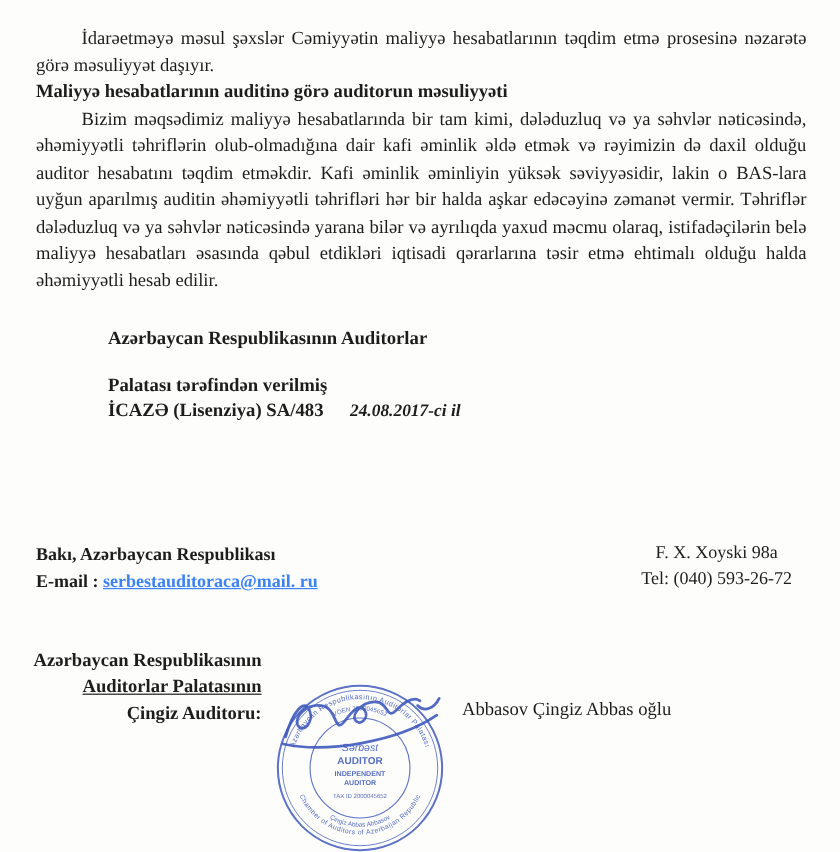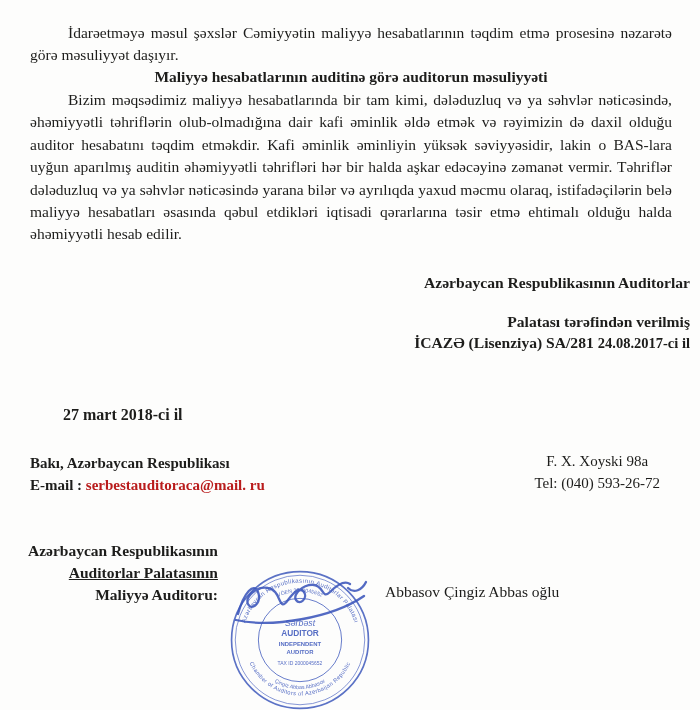--- a/index.html
+++ b/index.html
@@ -12,28 +12,28 @@
     font-family:"Liberation Serif","DejaVu Serif",serif;
     color:#1d1d1b;
   }
   .block{position:absolute;}
   p{margin:0;}
   .para{
     font-size:15.5px;line-height:22.4px;
     text-align:justify;
   }
   .indent{text-indent:38px;}
-  .heading{font-size:15.5px;font-weight:bold;line-height:22px;text-align:center;}
-  .license-block{text-align:right;font-size:15.6px;font-weight:bold;line-height:21px;}
+  .heading{font-size:15.5px;font-weight:bold;line-height:22px;}
+  .license-block{text-align:left;font-size:15.6px;font-weight:bold;line-height:21px;}
   .license-gap{margin-top:18px;}
-  .license-date{font-size:14.5px;margin-left:4px;}
+  .license-date{font-style:italic;font-size:14.5px;margin-left:22px;}
   .report-date{font-size:16px;font-weight:bold;}
   .contact-left p{font-size:15px;font-weight:bold;line-height:22px;}
   .contact-right p{font-size:15px;line-height:22px;text-align:center;}
-  .email-link{color:#b91c1c;cursor:pointer;}
+  .email-link{color:#3b82f6;text-decoration:underline;cursor:pointer;}
   .signer p{font-size:15.5px;font-weight:bold;line-height:22px;text-align:right;}
   .signer .ind1{margin-left:14px;text-decoration:underline;}
   .signer .ind2{margin-left:28px;}
   .signer-name{font-size:15.5px;font-weight:normal;}
   .stamp-svg text{font-family:"Liberation Sans","DejaVu Sans",sans-serif;}
   .sig-svg path{fill:none;stroke:#3b55bb;stroke-width:2.3;stroke-linecap:round;opacity:.88;}
 </style>
 </head>
 <body>
 
@@ -41,40 +41,39 @@
 
   <p class="block para indent" style="top:22px;left:30px;width:642px;">İdarəetməyə məsul şəxslər Cəmiyyətin maliyyə hesabatlarının təqdim etmə prosesinə nəzarətə görə məsuliyyət daşıyır.</p>
 
   <p class="block heading" style="top:66px;left:30px;width:642px;">Maliyyə hesabatlarının auditinə görə auditorun məsuliyyəti</p>
 
   <p class="block para indent" style="top:89px;left:30px;width:642px;">Bizim məqsədimiz maliyyə hesabatlarında bir tam kimi, dələduzluq və ya səhvlər nəticəsində, əhəmiyyətli təhriflərin olub-olmadığına dair kafi əminlik əldə etmək və rəyimizin də daxil olduğu auditor hesabatını təqdim etməkdir. Kafi əminlik əminliyin yüksək səviyyəsidir, lakin o BAS-lara uyğun aparılmış auditin əhəmiyyətli təhrifləri hər bir halda aşkar edəcəyinə zəmanət vermir. Təhriflər dələduzluq və ya səhvlər nəticəsində yarana bilər və ayrılıqda yaxud məcmu olaraq, istifadəçilərin belə maliyyə hesabatları əsasında qəbul etdikləri iqtisadi qərarlarına təsir etmə ehtimalı olduğu halda əhəmiyyətli hesab edilir.</p>
 
   <div class="block license-block" style="top:272px;left:90px;width:600px;">
     <p>Azərbaycan Respublikasının Auditorlar</p>
     <p class="license-gap">Palatası tərəfindən verilmiş</p>
-    <p><span>İCAZƏ (Lisenziya) SA/281</span><span class="license-date">24.08.2017-ci il</span></p>
+    <p><span>İCAZƏ (Lisenziya) SA/483</span><span class="license-date">24.08.2017-ci il</span></p>
   </div>
 
-  <p class="block report-date" style="top:406px;left:63px;">27 mart 2018-ci il</p>
 
   <div class="block contact-left" style="top:452px;left:30px;">
     <p>Bakı, Azərbaycan Respublikası</p>
     <p><span>E-mail :</span>
       <a class="email-link">serbestauditoraca@mail. ru</a></p>
   </div>
 
   <div class="block contact-right" style="top:450px;right:40px;">
     <p>F. X. Xoyski 98a</p>
     <p>Tel: (040) 593-26-72</p>
   </div>
 
   <div class="block signer" style="top:540px;left:28px;">
     <p>Azərbaycan Respublikasının</p>
     <p class="ind1">Auditorlar Palatasının</p>
-    <p class="ind2">Maliyyə Auditoru:</p>
+    <p class="ind2">Çingiz Auditoru:</p>
   </div>
 
   <svg class="block stamp-svg" style="top:566px;left:226px;" width="148" height="148" viewBox="-80 -80 160 160">
     <defs>
       <path id="arcTopOuter" d="M -62,0 A 62,62 0 0 1 62,0"></path>
       <path id="arcBottomOuter" d="M -60,0 A 60,60 0 0 0 60,0"></path>
       <path id="arcTopInner" d="M -52,0 A 52,52 0 0 1 52,0"></path>
       <path id="arcBottomInner" d="M -53,0 A 53,53 0 0 0 53,0"></path>
     </defs>
     <g fill="none" stroke="#4a63c0" opacity="0.9">

